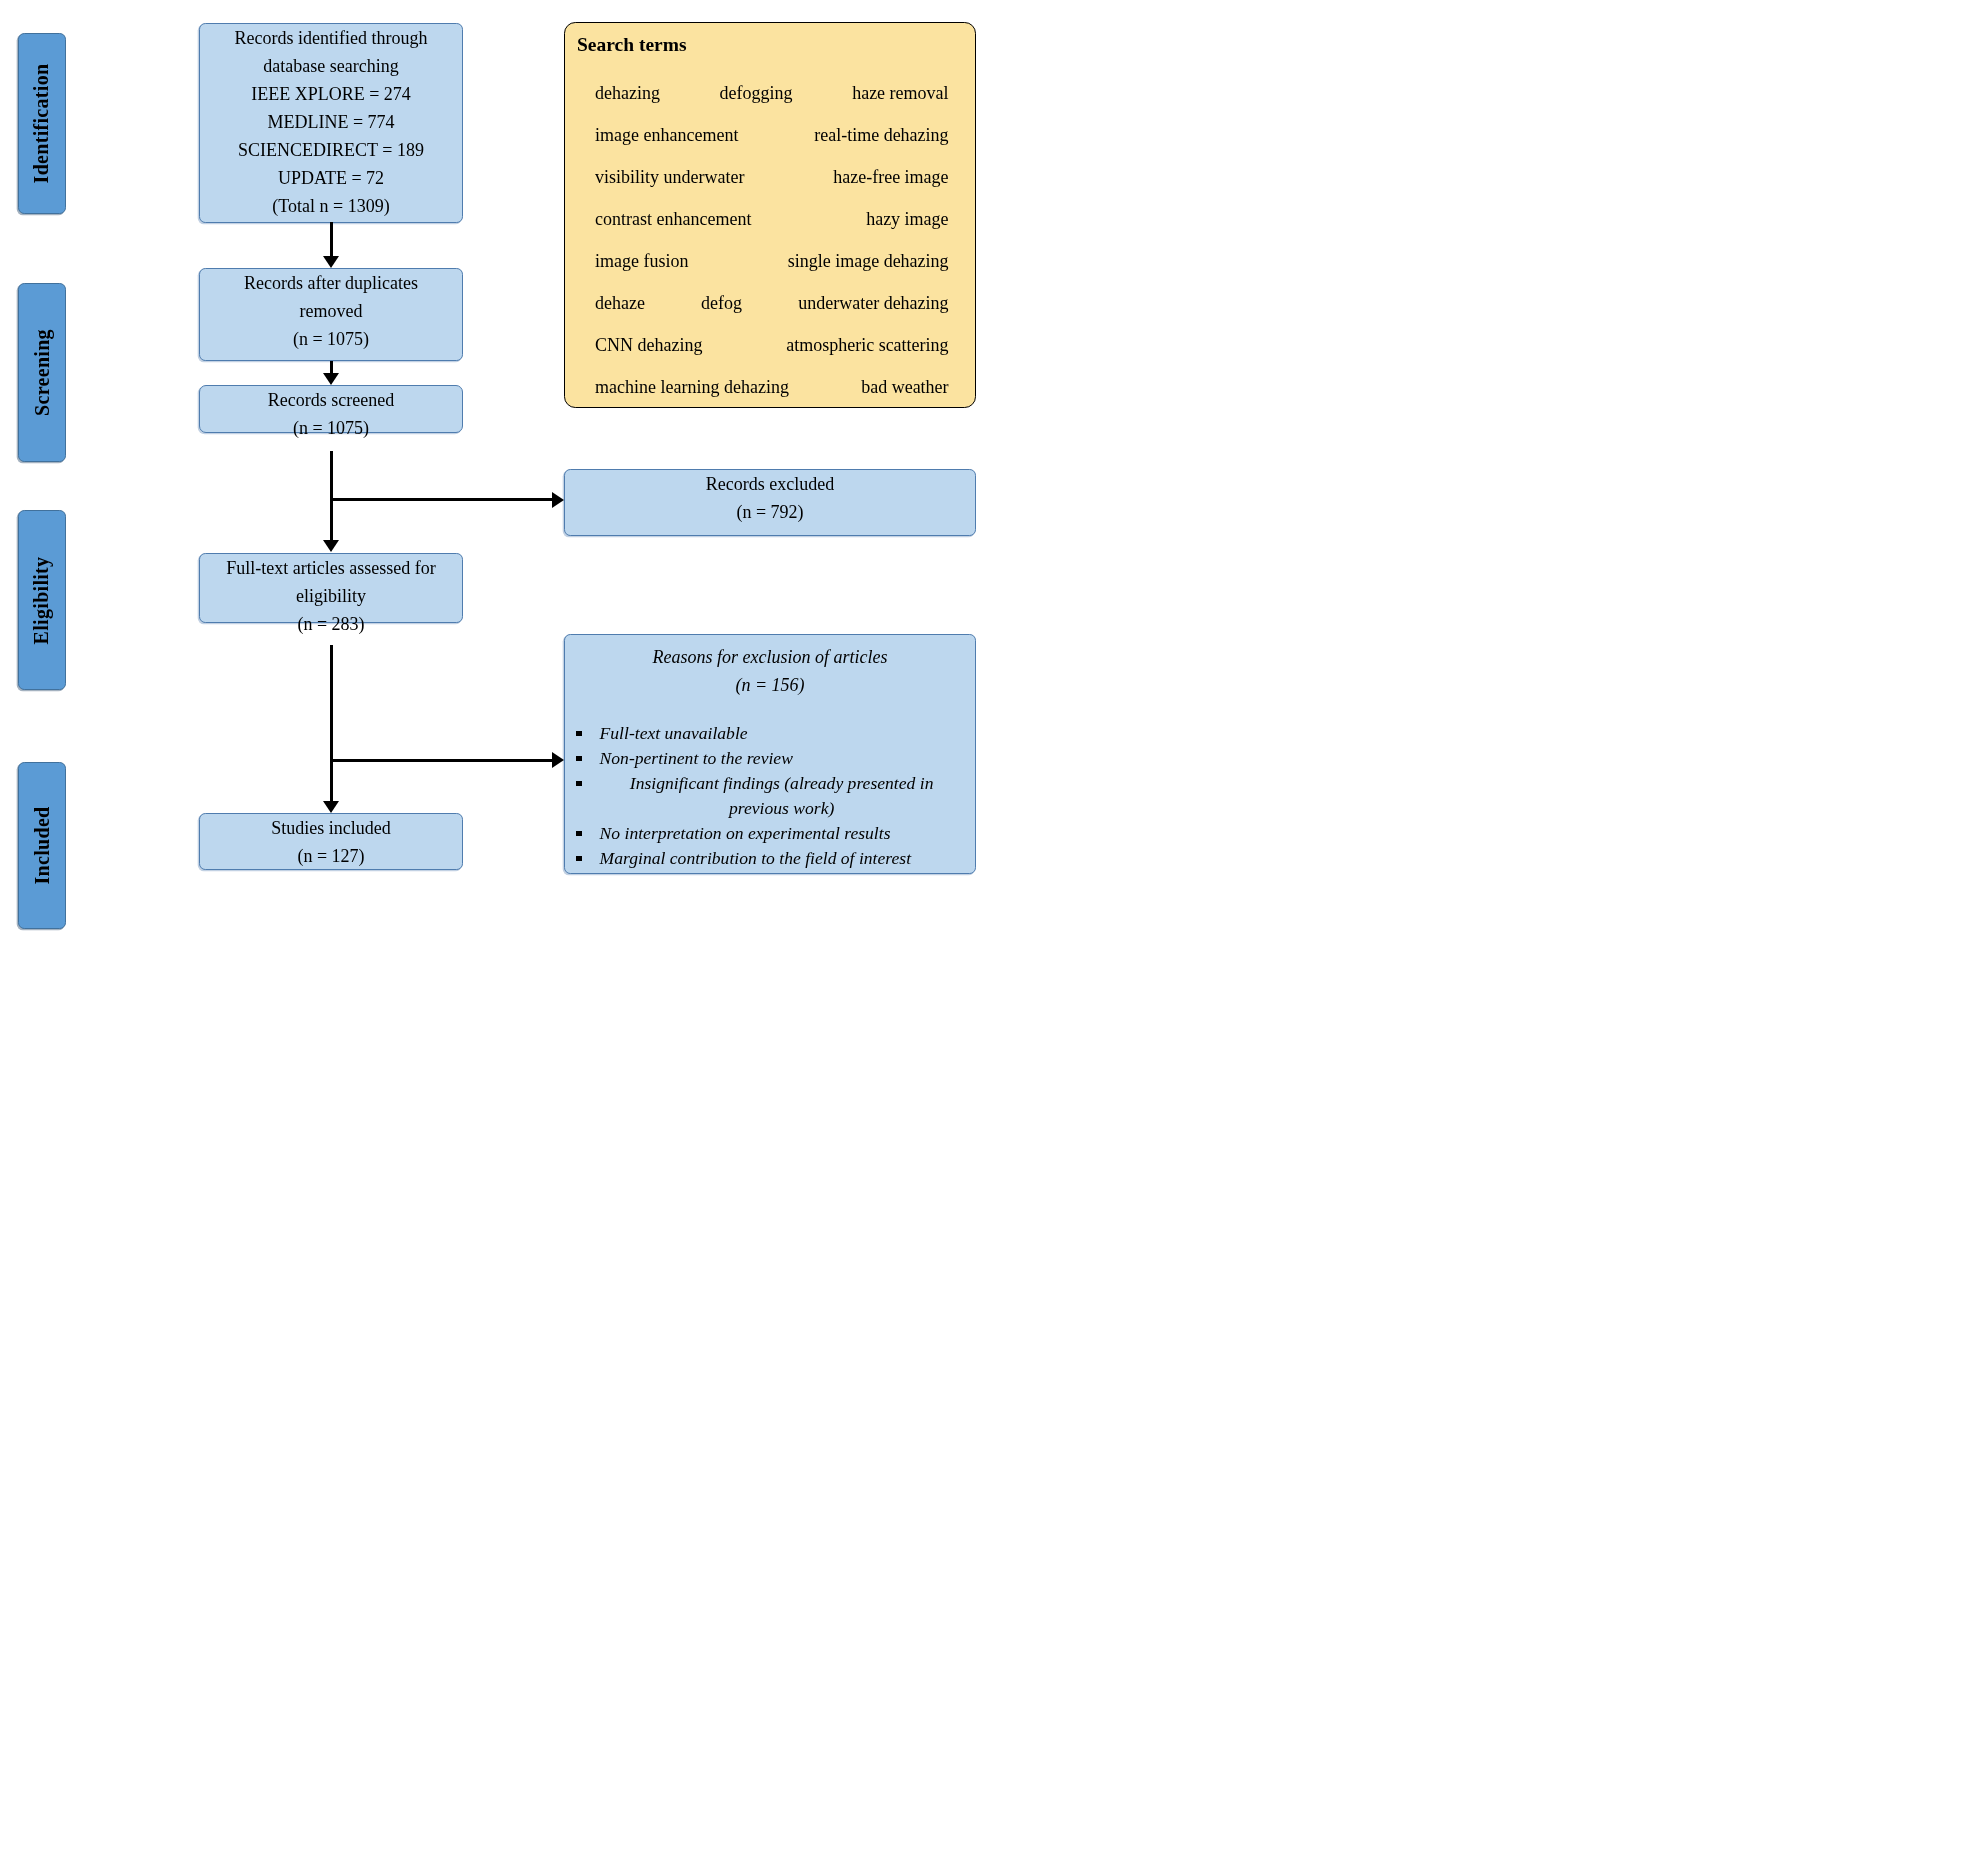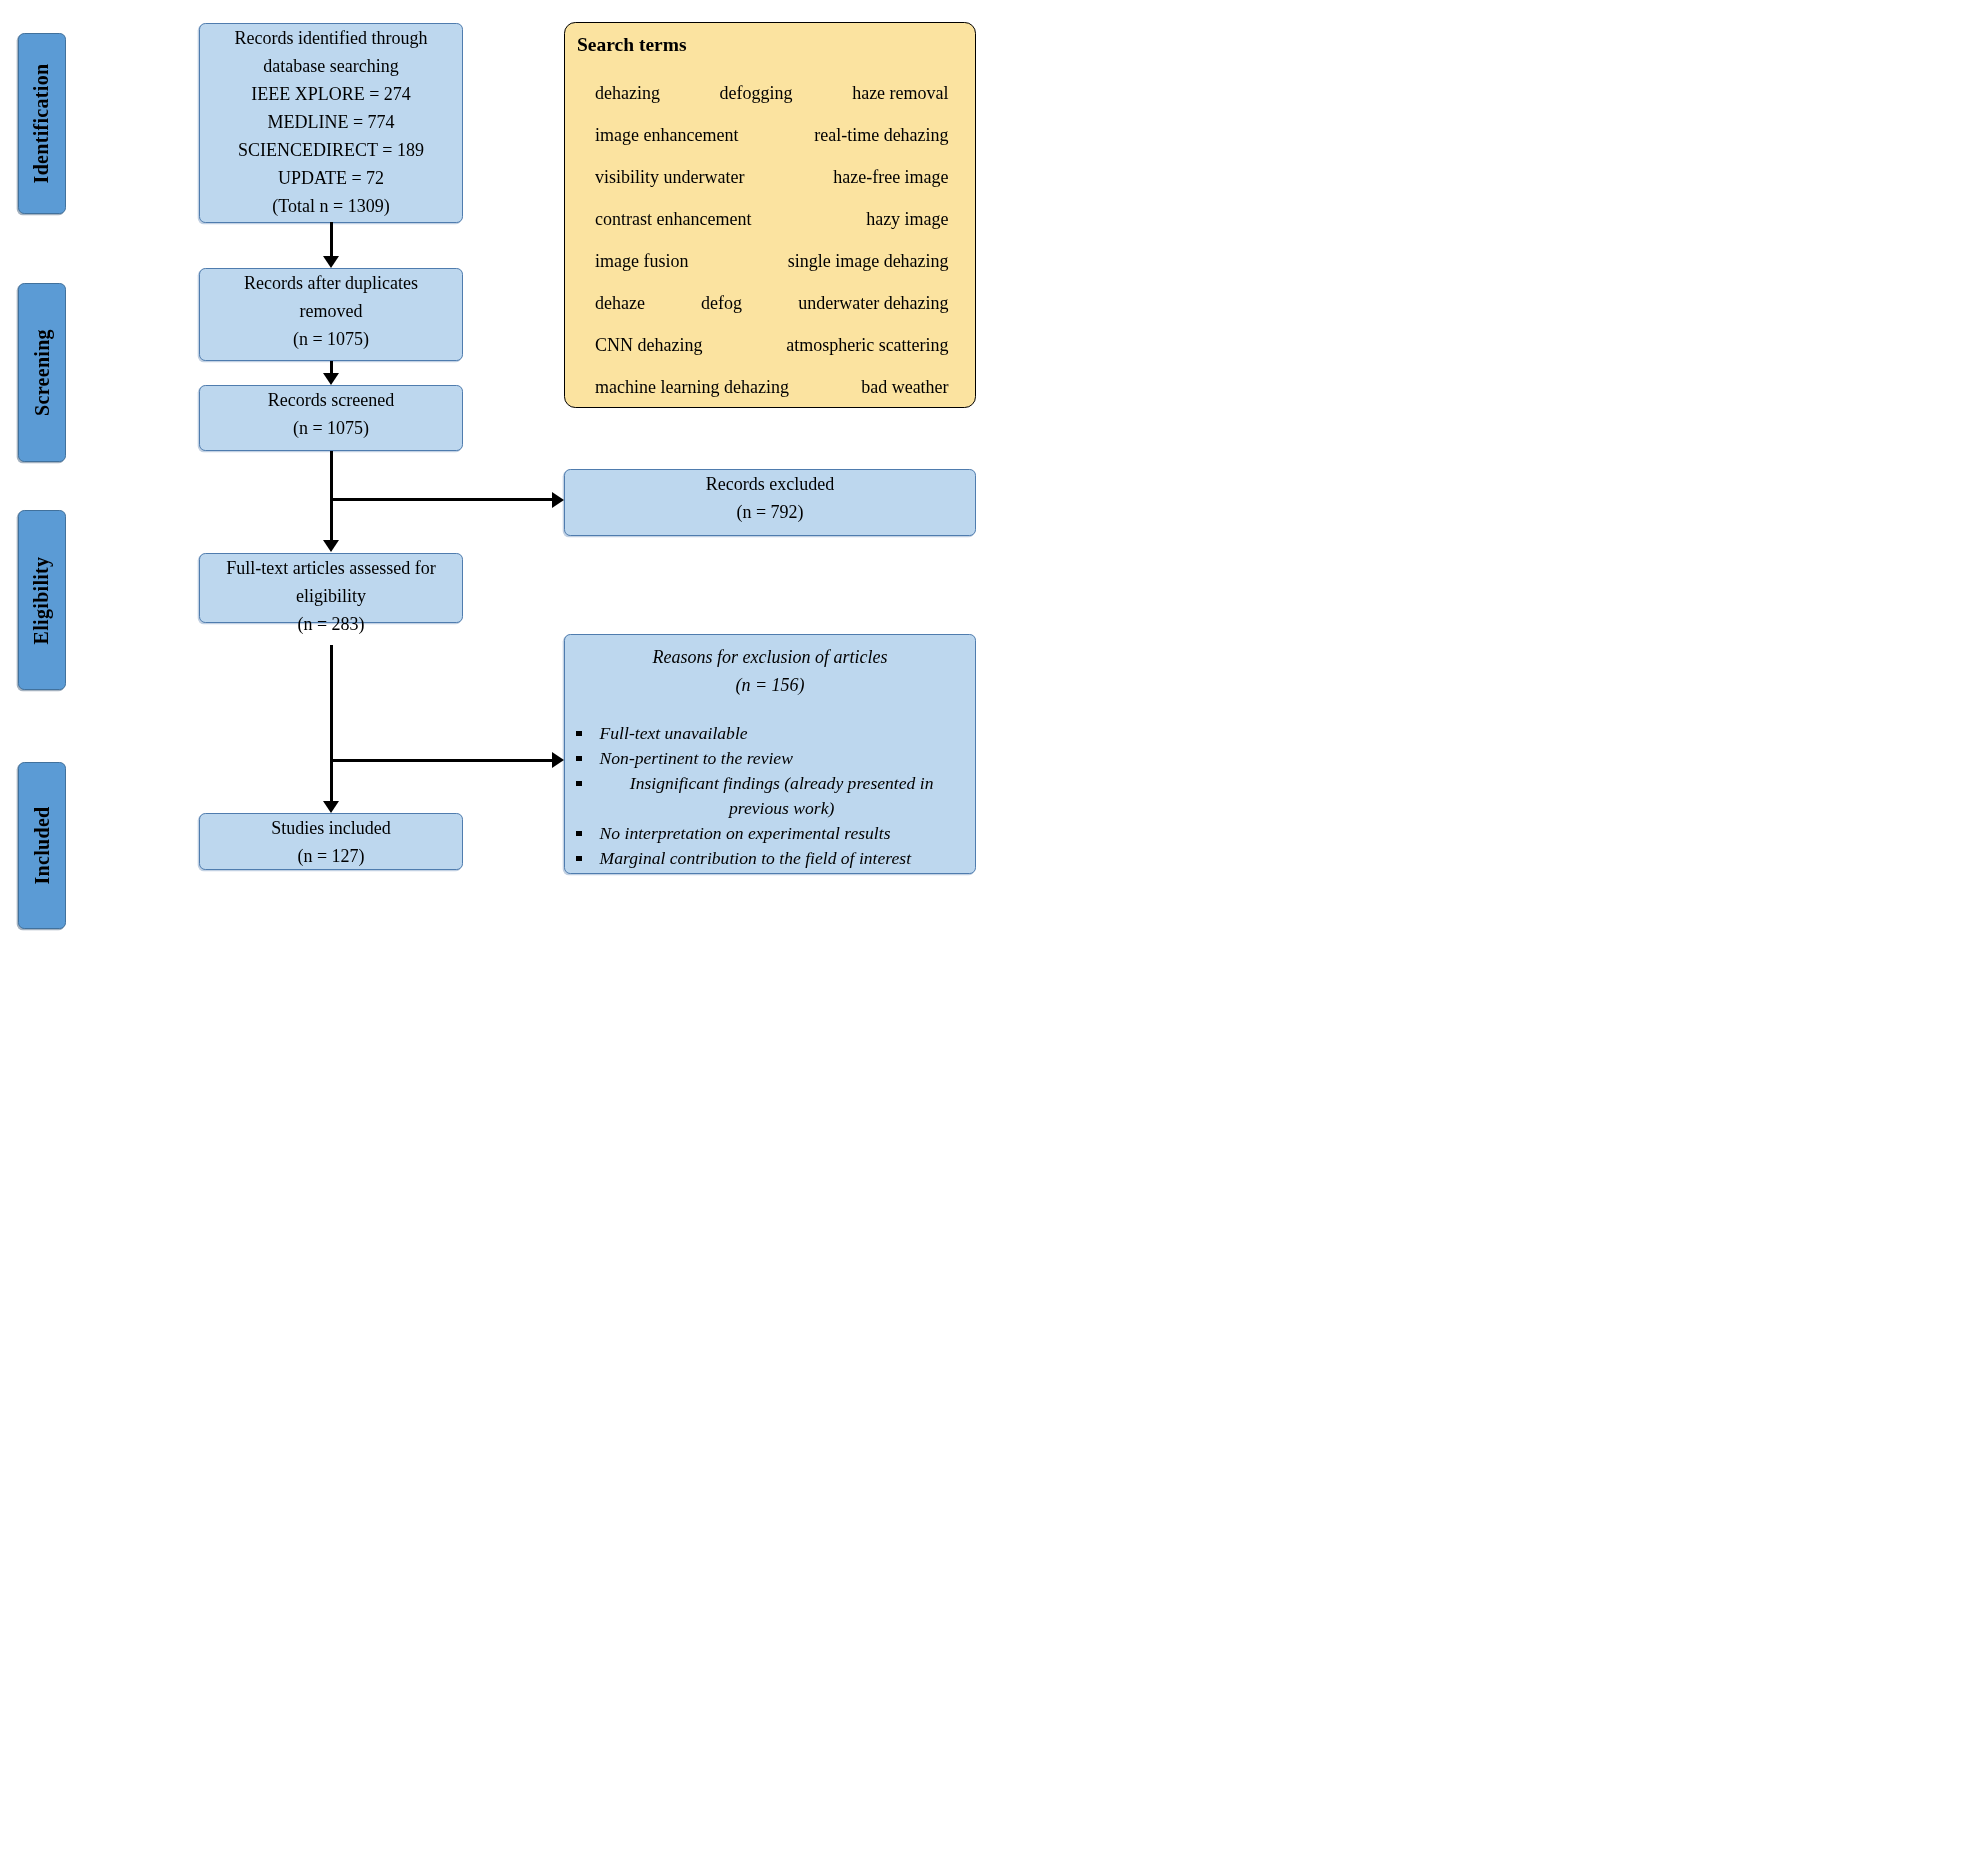--- a/index.html
+++ b/index.html
@@ -138,21 +138,21 @@
     <div>UPDATE = 72</div>
     <div>(Total n = 1309)</div>
   </div>
 
   <div class="flow-box mid" style="top:268px;height:93px;">
     <div>Records after duplicates</div>
     <div>removed</div>
     <div>(n = 1075)</div>
   </div>
 
-  <div class="flow-box mid" style="top:385px;height:66px;">
+  <div class="flow-box mid" style="top:385px;height:48px;border-radius:7px;">
     <div>Records screened</div>
     <div>(n = 1075)</div>
   </div>
 
   <div class="flow-box mid" style="top:553px;height:70px;">
     <div>Full-text articles assessed for</div>
     <div>eligibility</div>
     <div>(n = 283)</div>
   </div>
 

